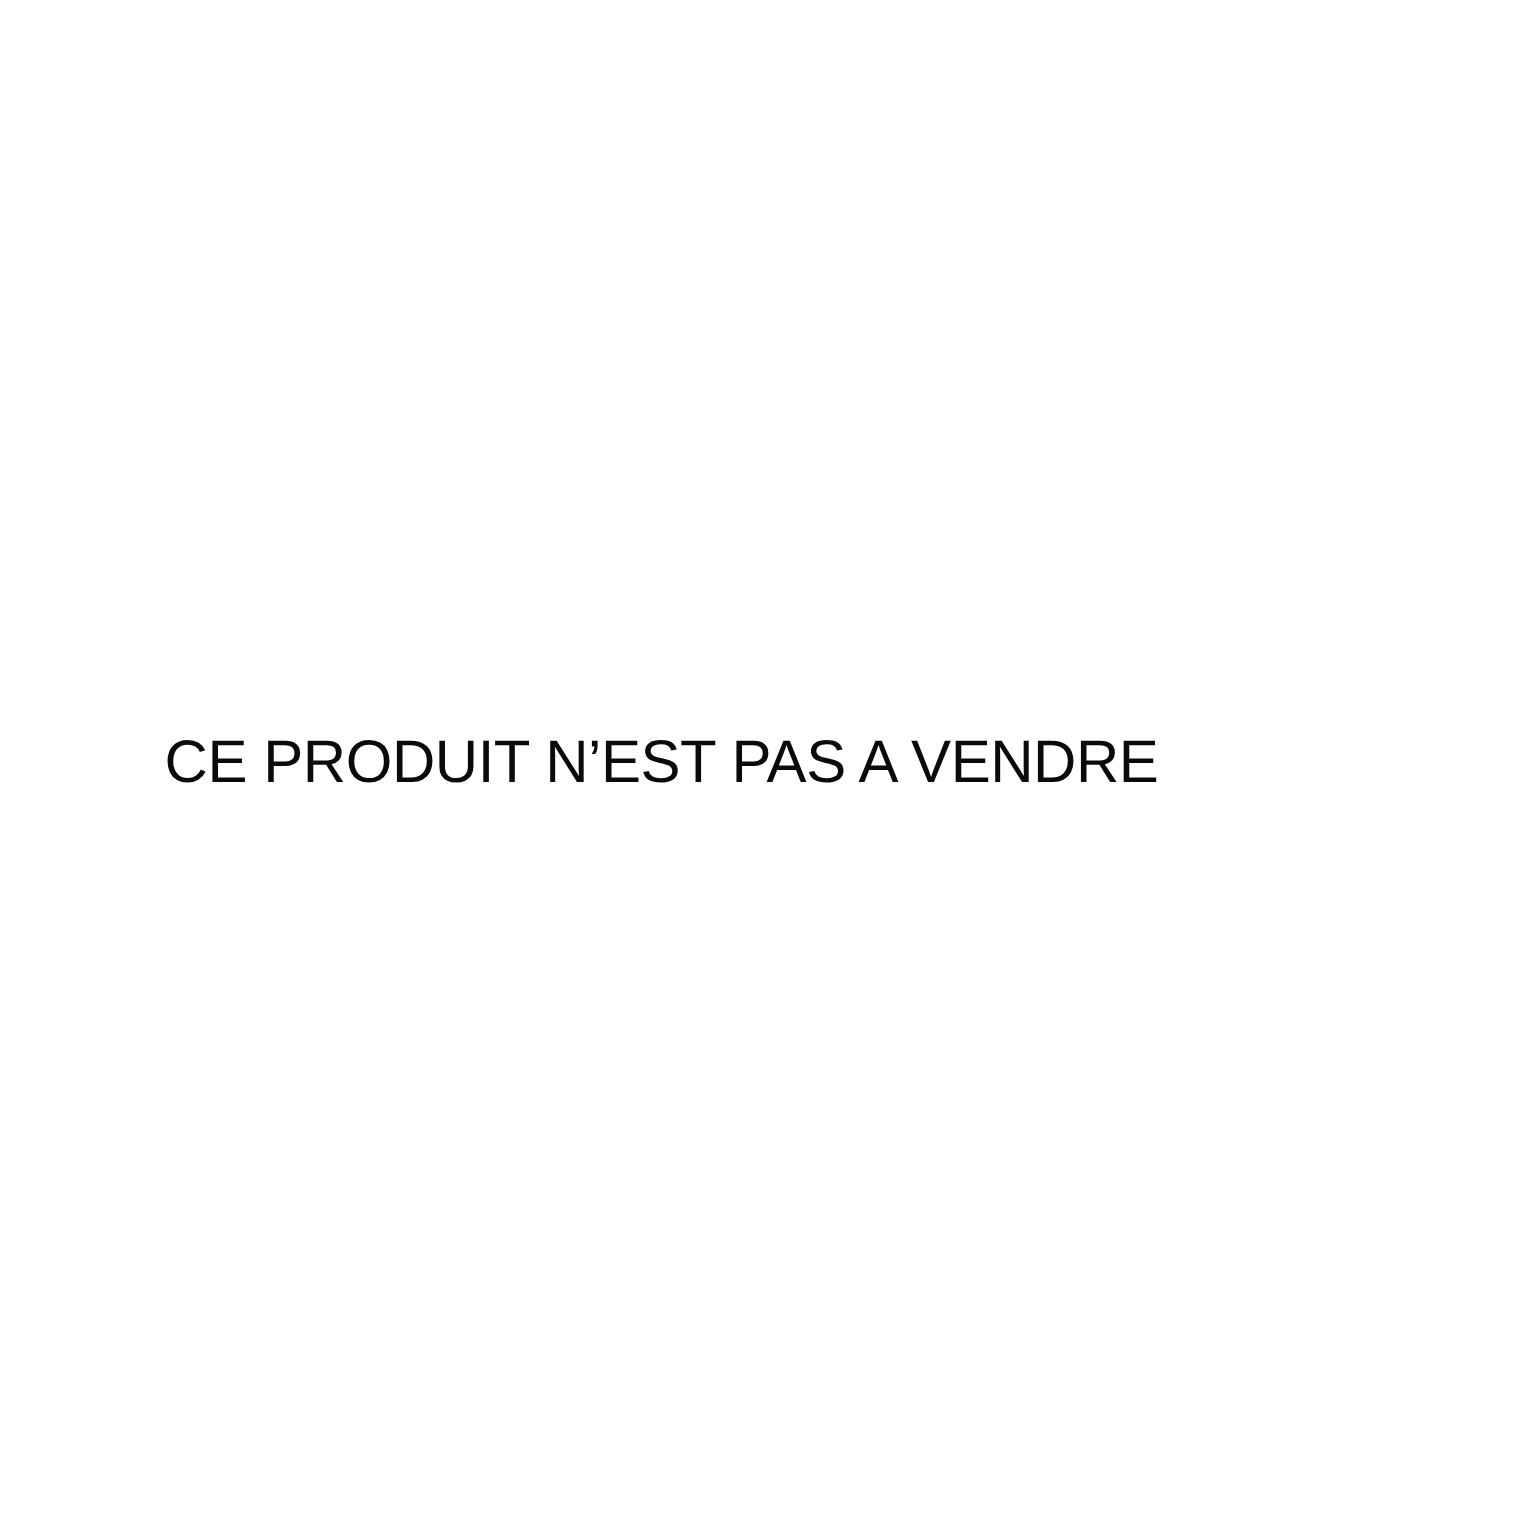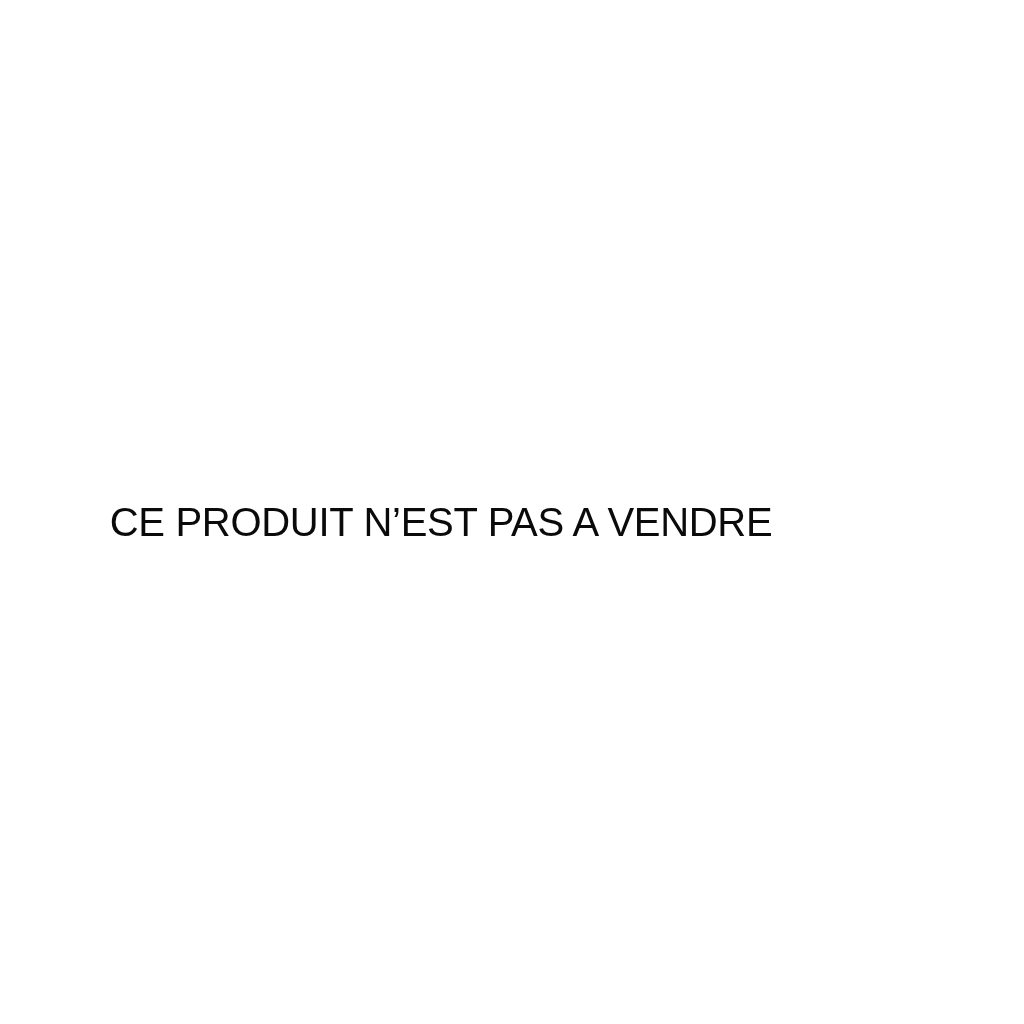--- a/index.html
+++ b/index.html
@@ -10,21 +10,21 @@
     width: 1024px;
     height: 1024px;
     background: #ffffff;
     position: relative;
     overflow: hidden;
     font-family: "Liberation Sans", "DejaVu Sans", sans-serif;
   }
   .message-wrap {
     position: absolute;
     left: 0;
-    top: 522px;
+    top: 508px;
     width: 900px;
     transform: translateY(-50%);
     text-align: center;
   }
   .message {
     display: inline-block;
     color: #0a0a0a;
     font-size: 40px;
     font-weight: 400;
     letter-spacing: -0.3px;

